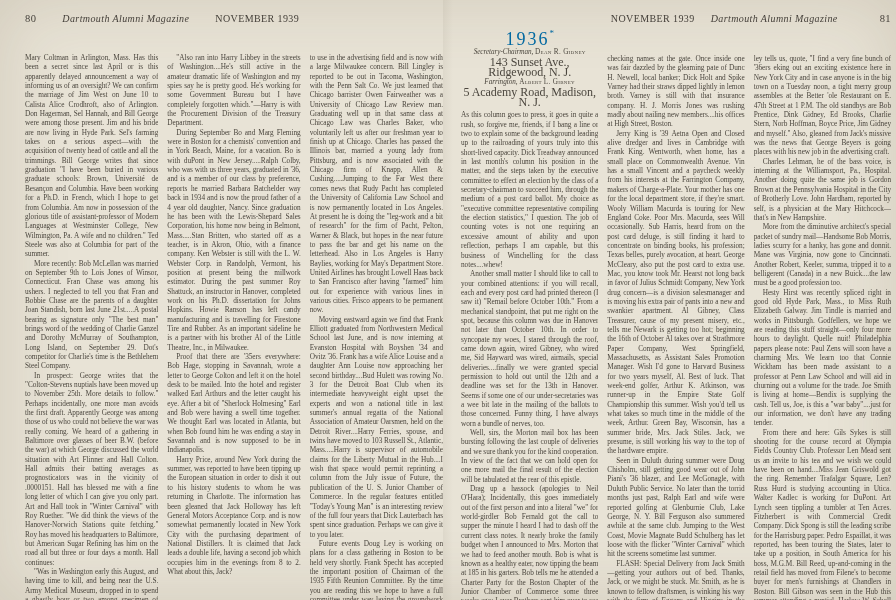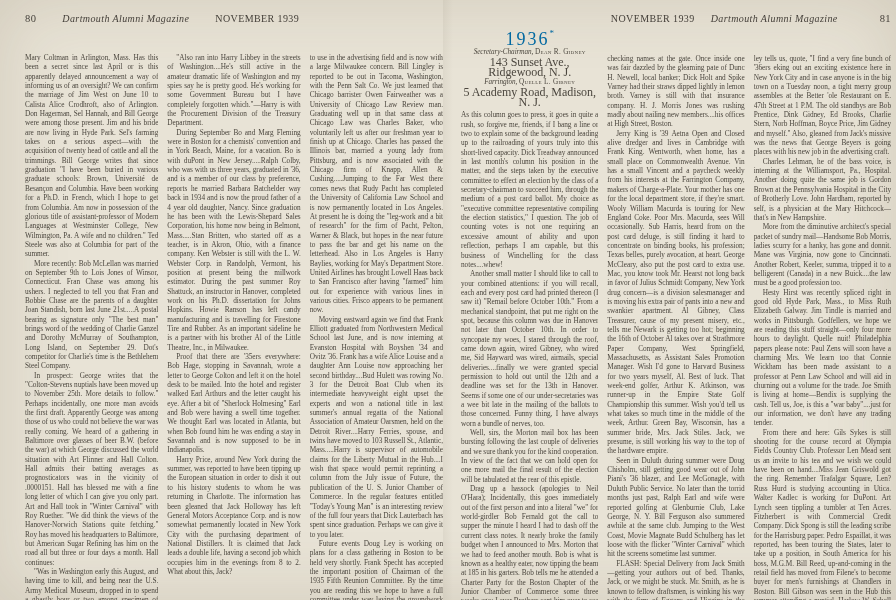--- a/index.html
+++ b/index.html
@@ -80,21 +80,21 @@
       <div class="col">
         <div class="class-head">
           <span class="class-year"><span>1936</span><sup>*</sup></span>
           <p class="officer">
             <span class="role">Secretary-Chairman,</span>
             <span class="name">Dean R. Gidney</span>
           </p>
           <p class="addr">143 Sunset Ave., Ridgewood, N. J.</p>
           <p class="officer">
             <span class="role">Farrington,</span>
-            <span class="name">Quelle L. Gibney</span>
+            <span class="name">Albert L. Gibney</span>
           </p>
           <p class="addr">5 Academy Road, Madison, N. J.</p>
         </div>
         <p class="cont">As this column goes to press, it goes in quite a rush, so forgive me, friends, if I bang a line or two to explain some of the background leading up to the railroading of yours truly into this short-lived capacity. Dick Treadway announced in last month's column his position in the matter, and the steps taken by the executive committee to effect an election by the class of a secretary-chairman to succeed him, through the medium of a post card ballot. My choice as "executive committee representative compiling the election statistics," I question. The job of counting votes is not one requiring an excessive amount of ability and upon reflection, perhaps I am capable, but this business of Winchelling for the class notes....whew!</p>
         <p>Another small matter I should like to call to your combined attentions: if you will recall, each and every post card had printed thereon (I saw it) "Remail before October 10th." From a mechanical standpoint, that put me right on the spot, because this column was due in Hanover not later than October 10th. In order to syncopate my woes, I stared through the roof, came down again, wired Gibney, who wired me, Sid Hayward was wired, airmails, special deliveries....finally we were granted special permission to hold out until the 12th and a deadline was set for the 13th in Hanover. Seems if some one of our under-secretaries was a wee bit late in the mailing of the ballots to those concerned. Funny thing, I have always worn a bundle of nerves, too.</p>
         <p>Well, sirs, the Morton mail box has been bursting following the last couple of deliveries and we sure thank you for the kind cooperation. In view of the fact that we can hold open for one more mail the final result of the election will be tabulated at the rear of this epistle.</p>
         <p>Drag up a hassock (apologies to Neil O'Hara); Incidentally, this goes immediately out of the first person and into a literal "we" for world-girdler Bob Fernald got the call to supper the minute I heard I had to dash off the current class notes. It nearly broke the family budget when I announced to Mrs. Morton that we had to feed another mouth. Bob is what is known as a healthy eater, now tipping the beam at 185 in his garters. Bob tells me he attended a Charter Party for the Boston Chapter of the Junior Chamber of Commerce some three weeks ago; Lever Brothers sent him over to see if it was anything they wanted to buy. Paul Guiword, Boston insurance supervisor, was</p>
       </div>
       <div class="col pad-top">
         <p class="cont">checking names at the gate. Once inside one was fair dazzled by the gleaming pate of Dunc H. Newell, local banker; Dick Holt and Spike Varney had their straws dipped lightly in lemon broth. Varney is still with that insurance company. H. J. Morris Jones was rushing madly about nailing new members....his offices at High Street, Boston.</p>

